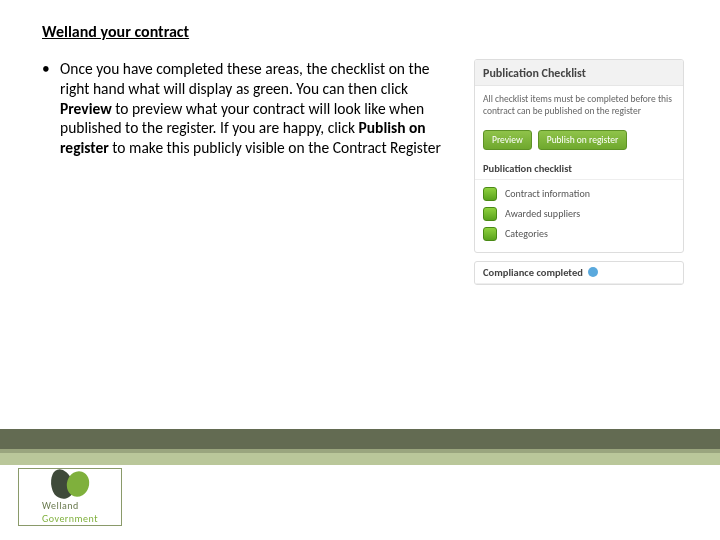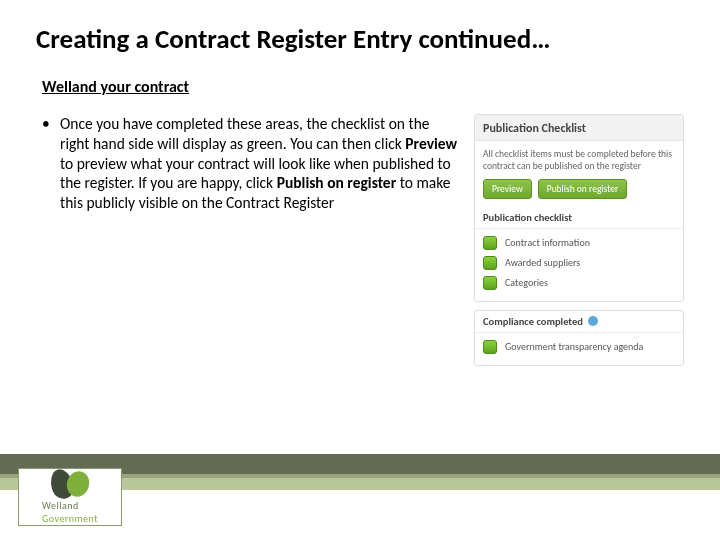--- a/index.html
+++ b/index.html
@@ -70,21 +70,21 @@
     color: #444;
     border-bottom: 1px solid #e6e6e6;
   }
   .panel-body {
     padding: 7px 8px 8px 8px;
   }
   .panel-note {
     font-size: 9.5px;
     color: #666;
     line-height: 1.3;
-    margin-bottom: 6px;
+    margin-bottom: 12px;
   }
   .btn-row { display: flex; gap: 6px; }
   .btn {
     background: linear-gradient(#8fc34a,#6fa82e);
     color: #fff;
     font-size: 9.5px;
     padding: 3px 8px;
     border-radius: 3px;
     border: 1px solid #5e9226;
     cursor: pointer;
@@ -116,21 +116,21 @@
     gap:5px;
   }
   .info-dot {
     width:10px;height:10px;border-radius:50%;
     background:#5aa9dd;display:inline-block;
   }
 
   .footer {
     position: absolute;
     left: 0; right: 0; bottom: 0;
-    height: 86px;
+    height: 111px;
   }
   .bar {
     position: absolute;
     left: 0; right: 0;
   }
   .bar-dark {
     top: 0; height: 20px;
     background: #636b52;
   }
   .bar-mid {
@@ -174,28 +174,27 @@
     font-size: 10px;
     color: #6a7a4f;
     letter-spacing: 0.5px;
   }
   .logo-text .g { color:#7fb03c; }
 </style>
 </head>
 <body>
 
 <div class="slide">
-  <div class="title">Creating a Contract Register Entry continued…</div>
   <div class="subheading">Welland your contract</div>
 
   <div class="content-row">
     <div class="bullet-block">
       <div class="bullet">•</div>
       <div class="bullet-text">
-        <span>Once you have completed these areas, the checklist on the right hand side will display as green. You can then click </span><b>Preview</b><span> to preview what your contract will look like when published to the register. If you are happy, click </span><b>Publish on register</b><span> to make this publicly visible on the Contract Register</span>
+        <span>Once you have completed these areas, the checklist on the right hand what will display as green. You can then click </span><b>Preview</b><span> to preview what your contract will look like when published to the register. If you are happy, click </span><b>Publish on register</b><span> to make this publicly visible on the Contract Register</span>
       </div>
     </div>
 
     <div class="panel-col">
       <div class="panel">
         <div class="panel-hdr">Publication Checklist</div>
         <div class="panel-body">
           <div class="panel-note">All checklist items must be completed before this contract can be published on the register</div>
           <div class="btn-row">
             <div class="btn">Preview</div>
@@ -219,28 +218,20 @@
               </li>
           </ul>
         </div>
       </div>
 
       <div class="panel">
         <div class="sub-hdr">
           <span>Compliance completed</span>
           <span class="info-dot"></span>
         </div>
-        <div class="panel-body" style="padding-top:4px;">
-          <ul class="check-list">
-            <li>
-                <span class="sq"></span>
-                <span>Government transparency agenda</span>
-              </li>
-          </ul>
-        </div>
       </div>
     </div>
   </div>
 </div>
 
 <div class="footer">
   <div class="bar bar-dark"></div>
   <div class="bar bar-mid"></div>
   <div class="bar bar-light"></div>
   <div class="logo-box">

